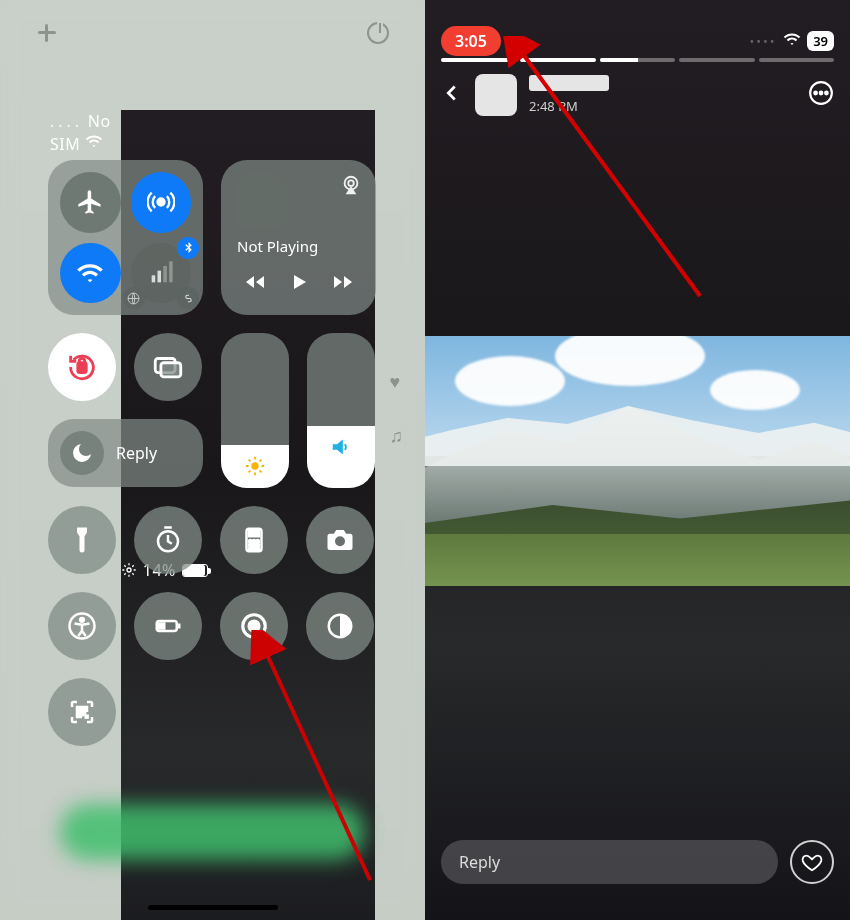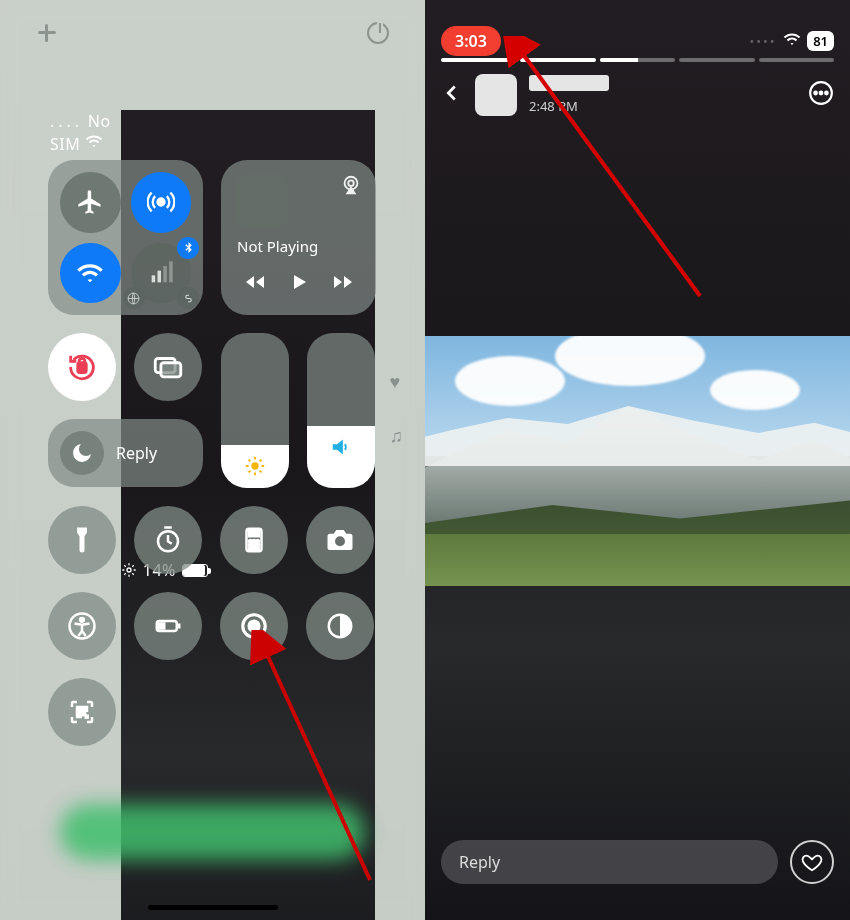--- a/index.html
+++ b/index.html
@@ -373,27 +373,27 @@
           <path d="M0 0L10 5L0 10z" fill="#d40000"></path>
         </marker>
       </defs>
     <line x1="170" y1="250" x2="65" y2="20" stroke="#d40000" stroke-width="4" marker-end="url(#ah1)"></line>
   </svg>
 </div>
 
 <div class="right">
 
   <div class="r-status">
-    <div class="recpill">3:03</div>
+    <div class="recpill">3:05</div>
     <div class="rgtside">
       <span class="dots">••••</span>
       <span class="wifi"><svg viewBox="0 0 24 24" fill="#fff">
             <path d="M12 20l-2-2c1-1 3-1 4 0l-2 2zm-5-5l-2-2c4-4 10-4 14 0l-2 2c-3-3-7-3-10 0zm-4-4l-2-2c6-6 16-6 22 0l-2 2c-5-5-13-5-18 0z"></path>
           </svg></span>
-      <span class="bpill">81</span>
+      <span class="bpill">39</span>
     </div>
   </div>
 
   <div class="progress">
     <div class="seg done"></div>
     <div class="seg done"></div>
     <div class="seg half"></div>
     <div class="seg"></div>
     <div class="seg"></div>
   </div>

